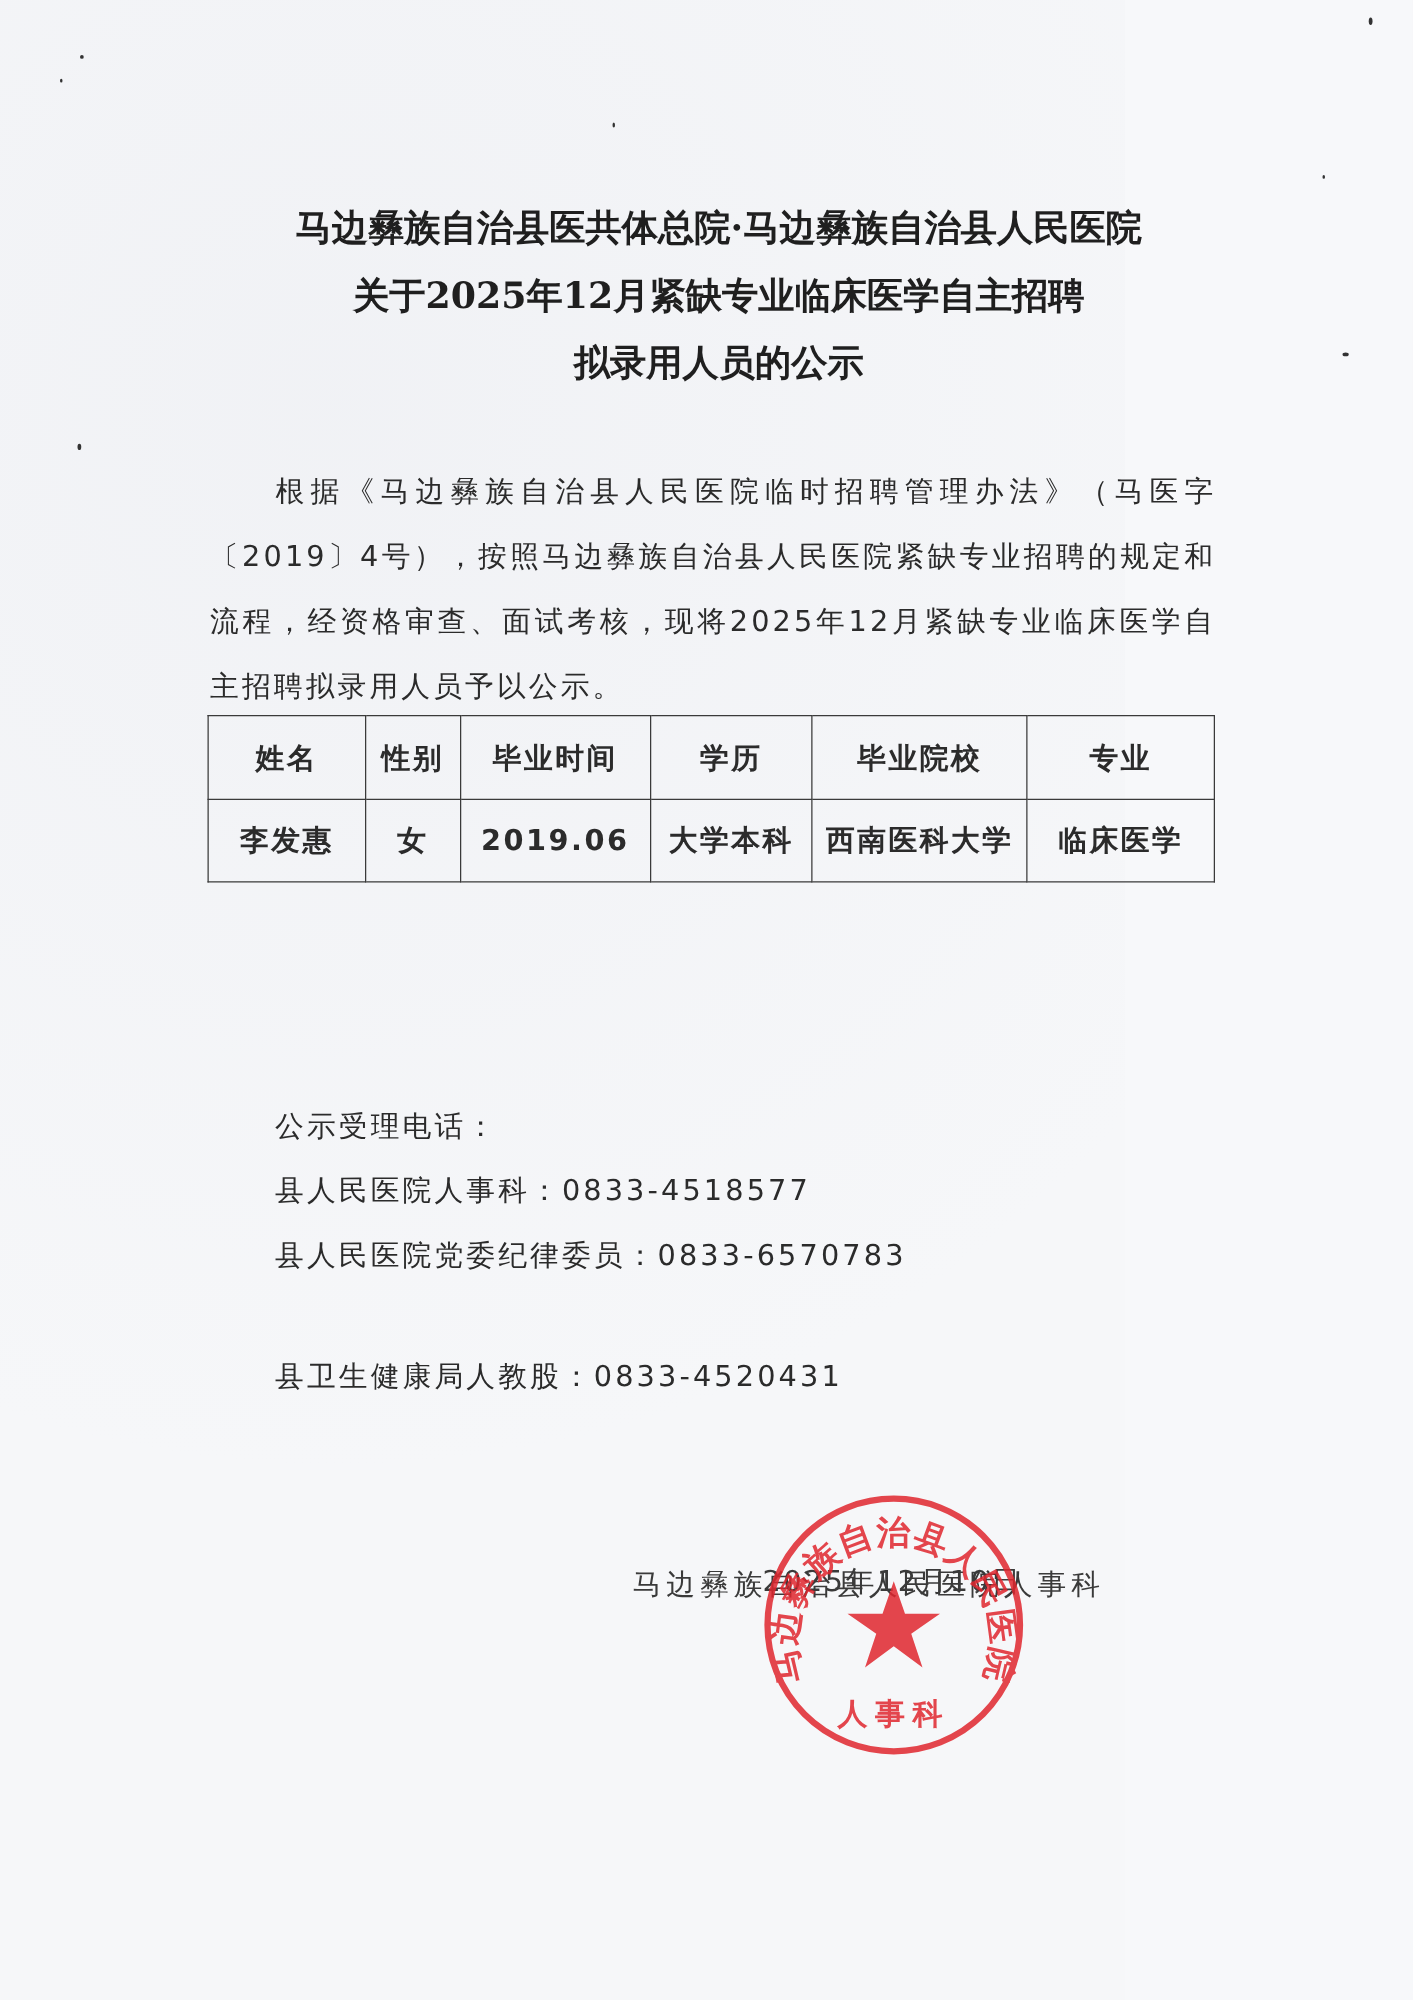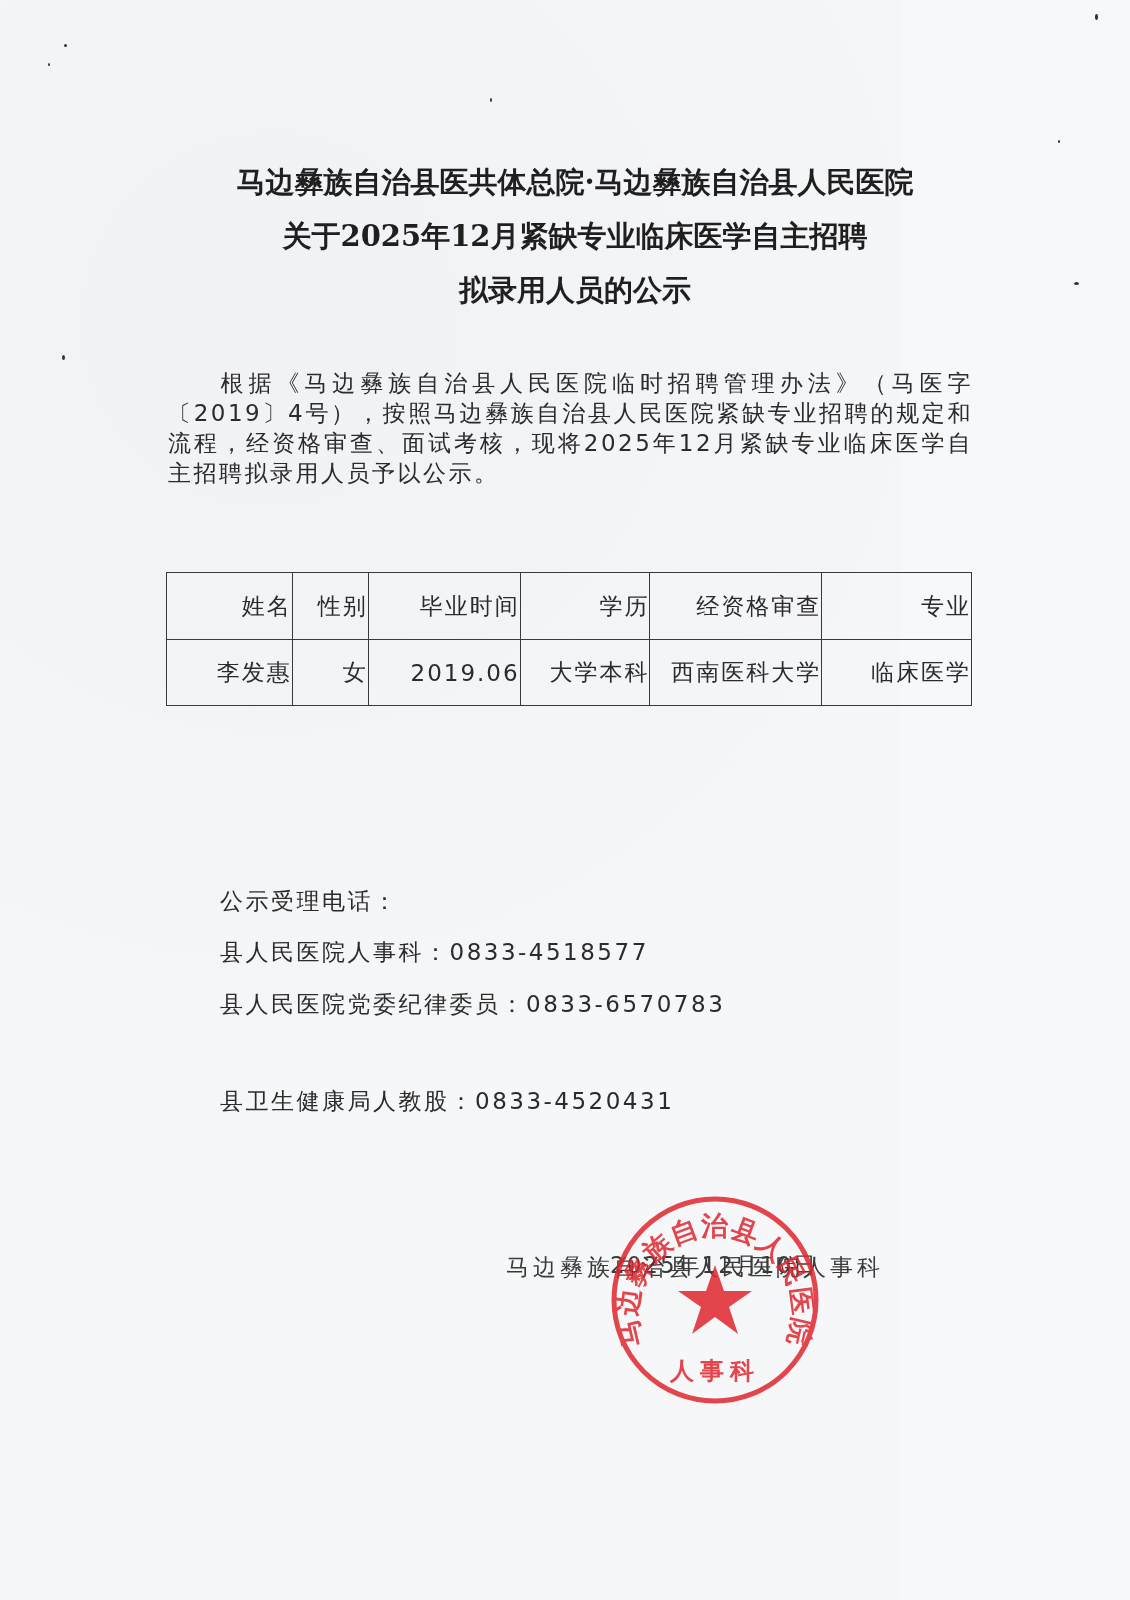--- a/index.html
+++ b/index.html
@@ -42,21 +42,21 @@
     }
     .t1 { top: 163px; }
     .t2 { top: 217px; }
     .t3 { top: 271px; }
 
     .para {
       position: absolute;
       left: 168px;
       width: 805px;
       font-size: 23px;
-      line-height: 30px;
+      line-height: 52px;
       color: #2b2b2b;
       letter-spacing: 2.5px;
       text-align: justify;
       font-family: "DejaVu Sans", "Liberation Sans", sans-serif;
     }
     .para .indent { display: inline-block; width: 50px; }
     .p1 { top: 368px; }
     .p2 { top: 728px; }
 
     table.roster {
@@ -64,22 +64,22 @@
       left: 166px;
       top: 572px;
       width: 806px;
       border-collapse: collapse;
       font-size: 23px;
       color: #2b2b2b;
       letter-spacing: 2px;
     }
     table.roster td, table.roster th {
       border: 1.5px solid #3a3a3a;
-      text-align: right;
-      font-weight: normal;
+      text-align: center;
+      font-weight: bold;
       padding: 0;
     }
     table.roster tr.head th { height: 66px; }
     table.roster tr.row td { height: 65px; }
 
     .line {
       position: absolute;
       left: 220px;
       font-size: 23px;
       color: #2b2b2b;
@@ -139,21 +139,21 @@
       <col style="width:130px">
       <col style="width:172px">
       <col style="width:150px">
     </colgroup>
     <tbody>
         <tr class="head">
       <th>姓名</th>
       <th>性别</th>
       <th>毕业时间</th>
       <th>学历</th>
-      <th>经资格审查</th>
+      <th>毕业院校</th>
       <th>专业</th>
     </tr>
     <tr class="row">
       <td>李发惠</td>
       <td>女</td>
       <td>2019.06</td>
       <td>大学本科</td>
       <td>西南医科大学</td>
       <td>临床医学</td>
     </tr>

